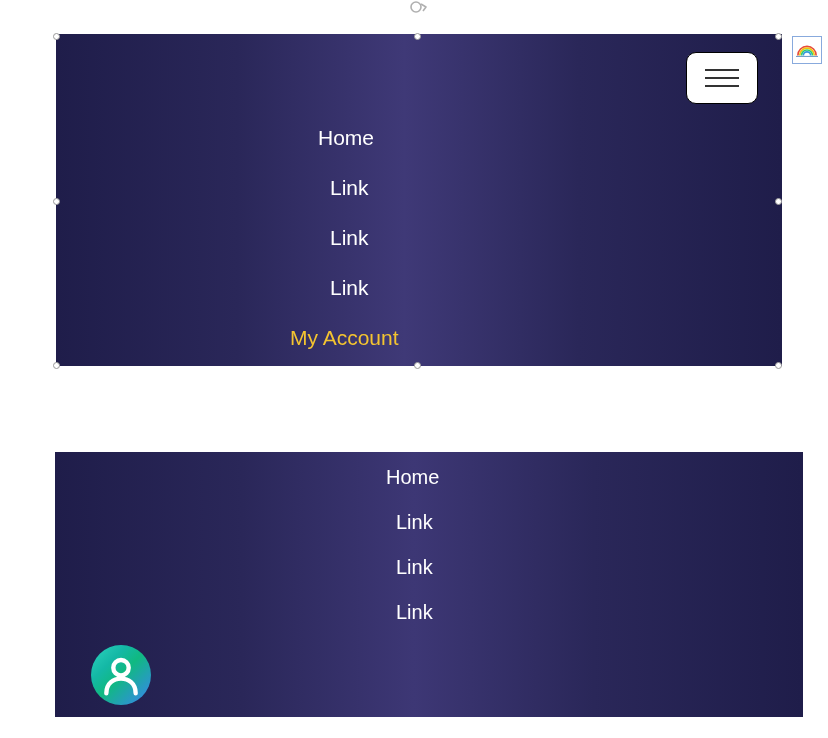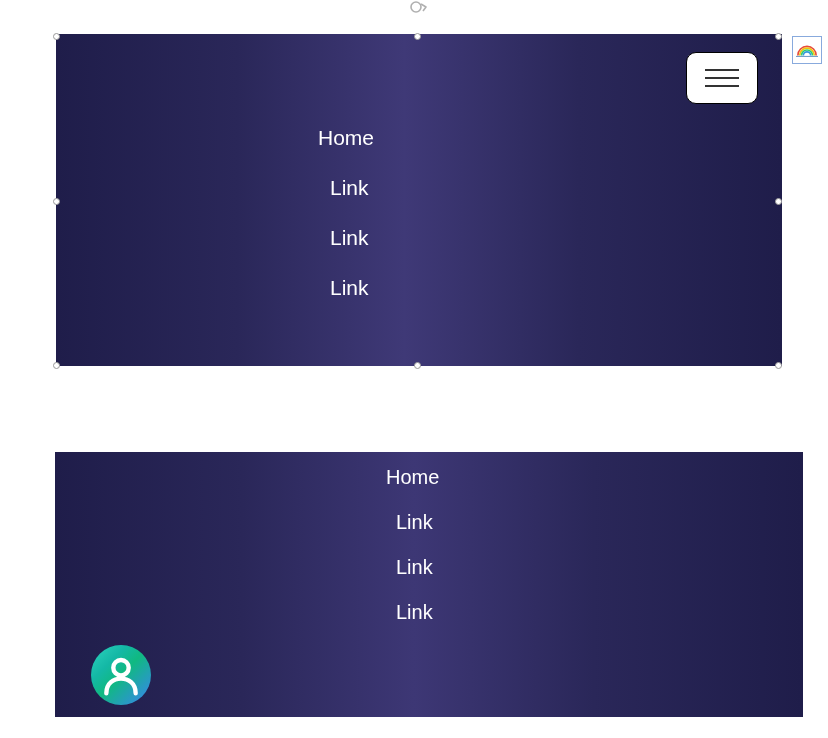--- a/index.html
+++ b/index.html
@@ -181,20 +181,21 @@
   <div class="hamburger-btn">
     <div class="bar"></div>
     <div class="bar"></div>
     <div class="bar"></div>
   </div>
   <div class="nav-list-top">
     <a class="nav-item-top">Home</a>
     <a class="nav-item-top" style="padding-left:12px;">Link</a>
     <a class="nav-item-top" style="padding-left:12px;">Link</a>
     <a class="nav-item-top" style="padding-left:12px;">Link</a>
+    <a class="nav-item-top account" style="margin-left:-28px;">My Account</a>
   </div>
 </div>
 
 <div class="rainbow-box">
   <svg viewBox="0 0 24 18">
     <path d="M2 15 A10 10 0 0 1 22 15" stroke="#e74c3c" stroke-width="1.8" fill="none"></path>
     <path d="M4 15 A8 8 0 0 1 20 15" stroke="#f1c40f" stroke-width="1.8" fill="none"></path>
     <path d="M6 15 A6 6 0 0 1 18 15" stroke="#2ecc71" stroke-width="1.8" fill="none"></path>
     <path d="M8 15 A4 4 0 0 1 16 15" stroke="#3498db" stroke-width="1.8" fill="none"></path>
     <line x1="0" y1="16" x2="24" y2="16" stroke="#5a8dbc" stroke-width="1"></line>

